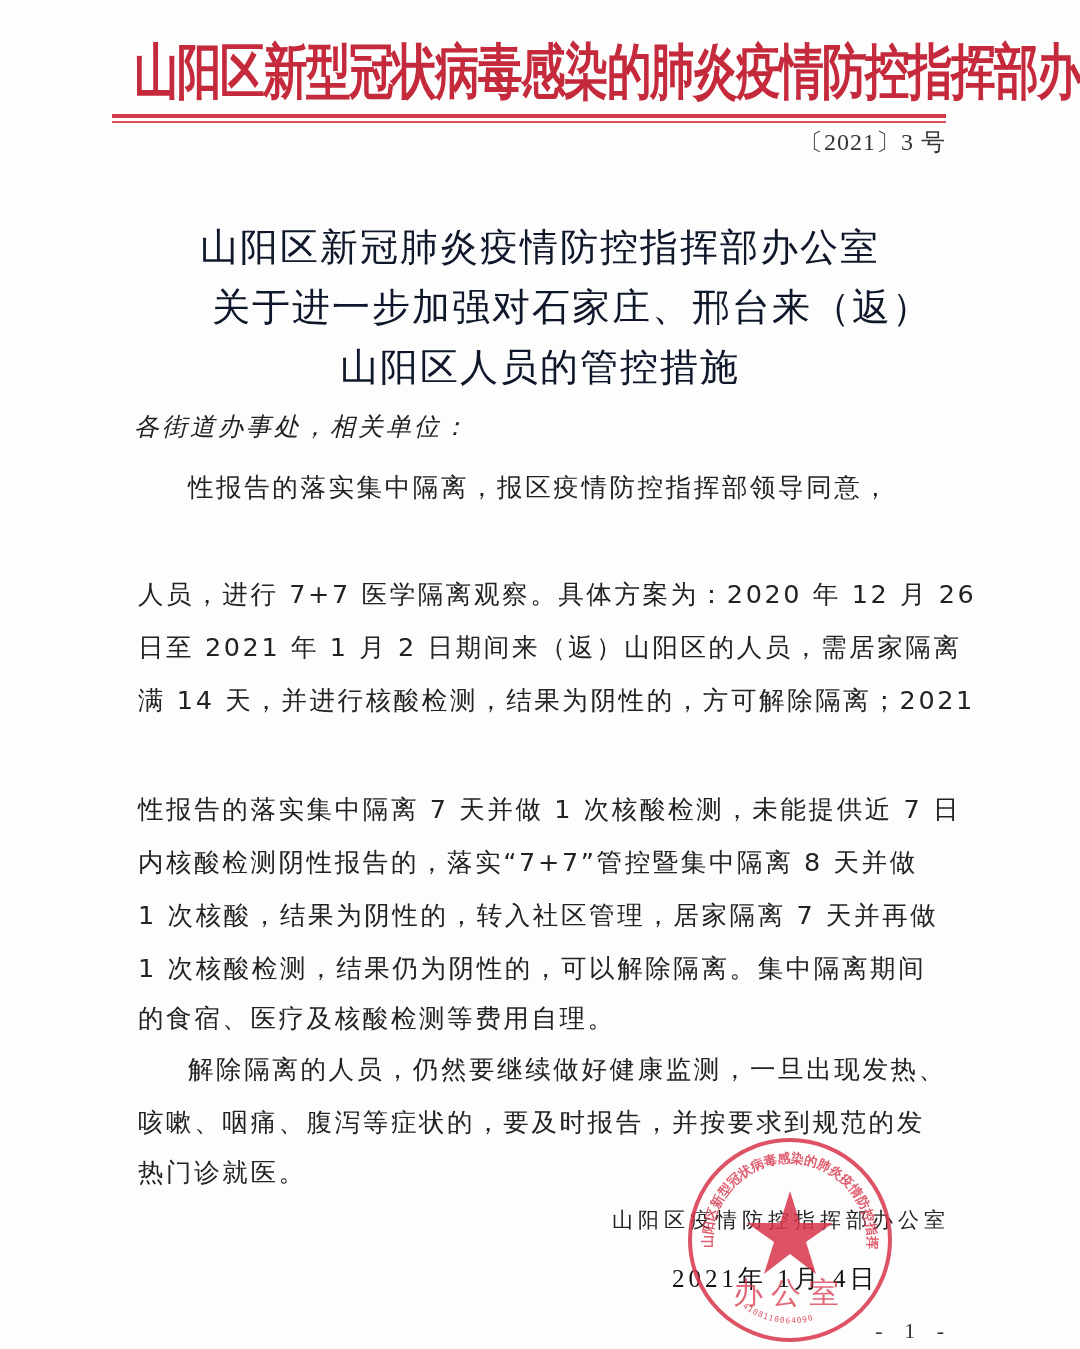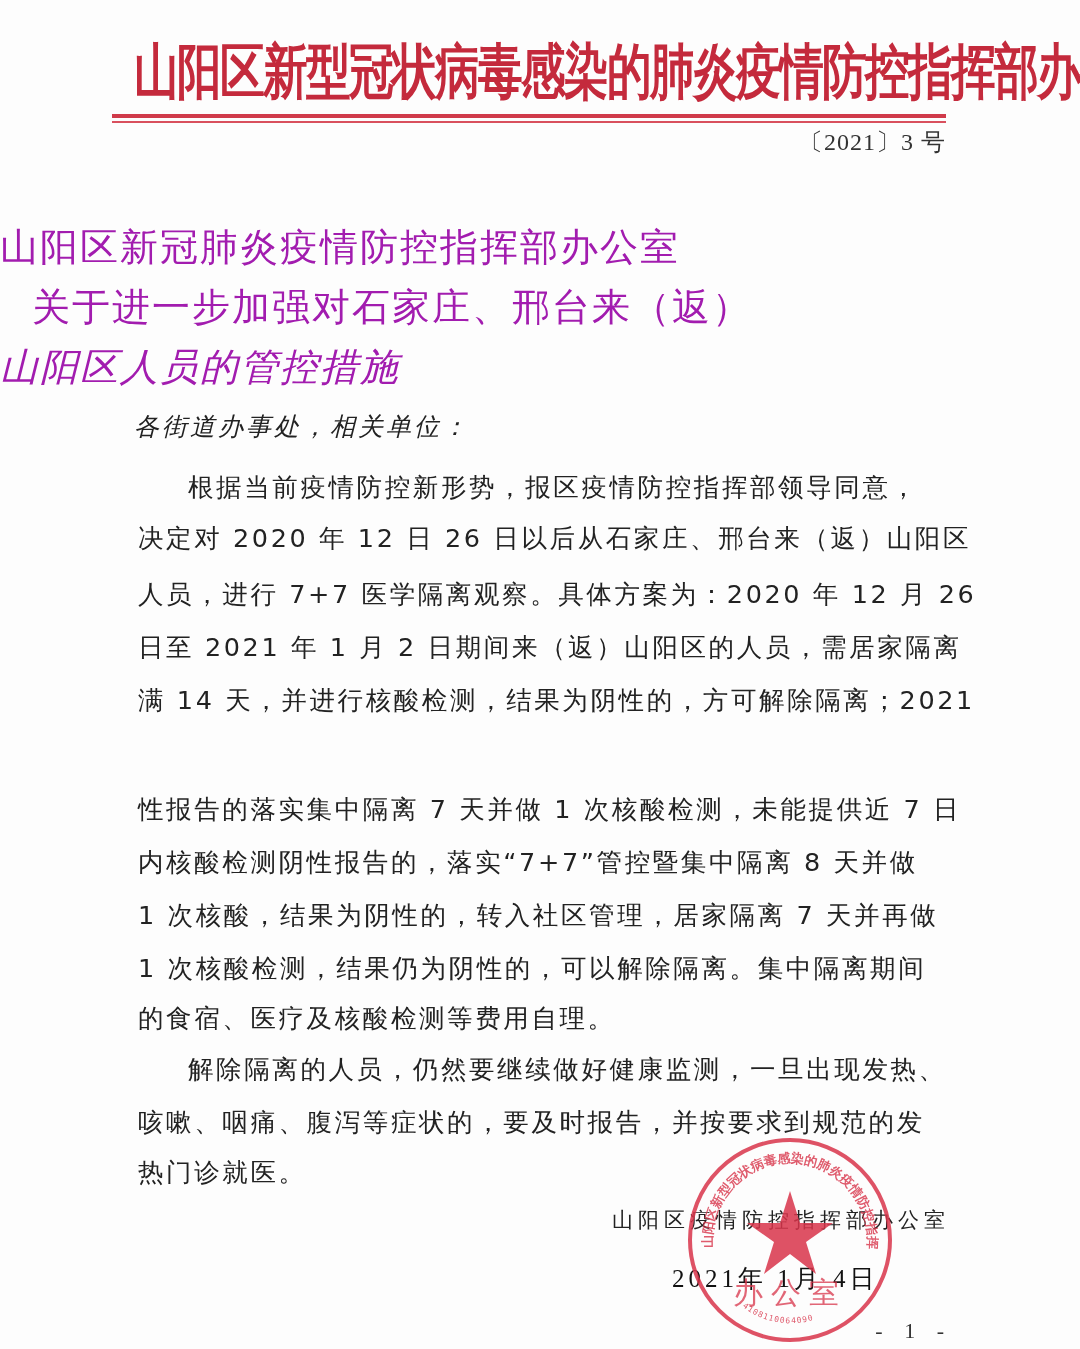--- a/index.html
+++ b/index.html
@@ -10,25 +10,25 @@
   .red-header { position: absolute; left: 134px; top: 36px; width: 790px; height: 70px;
                 color: #c42a3c; font-size: 52px; line-height: 70px; text-align: left;
                 letter-spacing: -2px; white-space: nowrap; font-weight: bold;
                 transform-origin: left center; transform: scaleX(0.86) scaleY(1.15);
                 font-family: "DejaVu Serif", serif; }
   .red-rule-thick { position: absolute; left: 112px; top: 114px; width: 834px; height: 4px; background: #d03a4a; }
   .red-rule-thin { position: absolute; left: 112px; top: 121px; width: 834px; height: 2px; background: #d9505e; }
   .doc-number { position: absolute; right: 134px; top: 126px; font-size: 24px; color: #333;
                 font-family: "Liberation Serif", serif; letter-spacing: 1px; }
 
-  .title { position: absolute; left: 0; width: 1080px; font-size: 38px;
-           font-family: "DejaVu Sans", sans-serif; color: #a21caf; letter-spacing: 2px; }
+  .title { position: absolute; left: 0; width: 1080px; text-align: center; font-size: 38px;
+           font-family: "DejaVu Sans", sans-serif; color: #0f172a; letter-spacing: 2px; }
   .title.l1 { top: 222px; }
   .title.l2 { top: 282px; padding-left: 32px; }
-  .title.l3 { top: 342px; font-style: italic; }
+  .title.l3 { top: 342px; }
 
   .salutation { position: absolute; left: 134px; top: 410px; font-size: 25px;
                 font-family: "DejaVu Sans", sans-serif; letter-spacing: 3px; color: #222; font-style: italic; }
 
   .body-line { position: absolute; left: 138px; width: 812px; font-size: 25.5px;
                font-family: "DejaVu Sans", sans-serif; color: #222; white-space: nowrap;
                letter-spacing: 2.6px; }
   .body-line.indent { left: 188px; width: 762px; }
 
   .signature { position: absolute; right: 130px; top: 1206px; font-size: 21px;
@@ -49,22 +49,21 @@
   <div class="red-rule-thick"></div>
   <div class="red-rule-thin"></div>
   <div class="doc-number">〔2021〕3 号</div>
 
   <div class="title l1">山阳区新冠肺炎疫情防控指挥部办公室</div>
   <div class="title l2">关于进一步加强对石家庄、邢台来（返）</div>
   <div class="title l3">山阳区人员的管控措施</div>
 
   <div class="salutation">各街道办事处，相关单位：</div>
 
-  <div class="body-line indent" style="top:470px">根据当前疫情防控新形势，报区疫情防控指挥部领导同意，</div>
-  <div class="body-line" style="top:521px">决定对 2020 年 12 日 26 日以后从石家庄、邢台来（返）山阳区</div>
+  <div class="body-line indent" style="top:470px">性报告的落实集中隔离，报区疫情防控指挥部领导同意，</div>
   <div class="body-line" style="top:577px">人员，进行 7+7 医学隔离观察。具体方案为：2020 年 12 月 26</div>
   <div class="body-line" style="top:630px">日至 2021 年 1 月 2 日期间来（返）山阳区的人员，需居家隔离</div>
   <div class="body-line" style="top:683px">满 14 天，并进行核酸检测，结果为阴性的，方可解除隔离；2021</div>
   <div class="body-line" style="top:792px">性报告的落实集中隔离 7 天并做 1 次核酸检测，未能提供近 7 日</div>
   <div class="body-line" style="top:845px">内核酸检测阴性报告的，落实“7+7”管控暨集中隔离 8 天并做</div>
   <div class="body-line" style="top:898px">1 次核酸，结果为阴性的，转入社区管理，居家隔离 7 天并再做</div>
   <div class="body-line" style="top:951px">1 次核酸检测，结果仍为阴性的，可以解除隔离。集中隔离期间</div>
   <div class="body-line" style="top:1001px">的食宿、医疗及核酸检测等费用自理。</div>
   <div class="body-line indent" style="top:1052px">解除隔离的人员，仍然要继续做好健康监测，一旦出现发热、</div>
   <div class="body-line" style="top:1155px">热门诊就医。</div>

